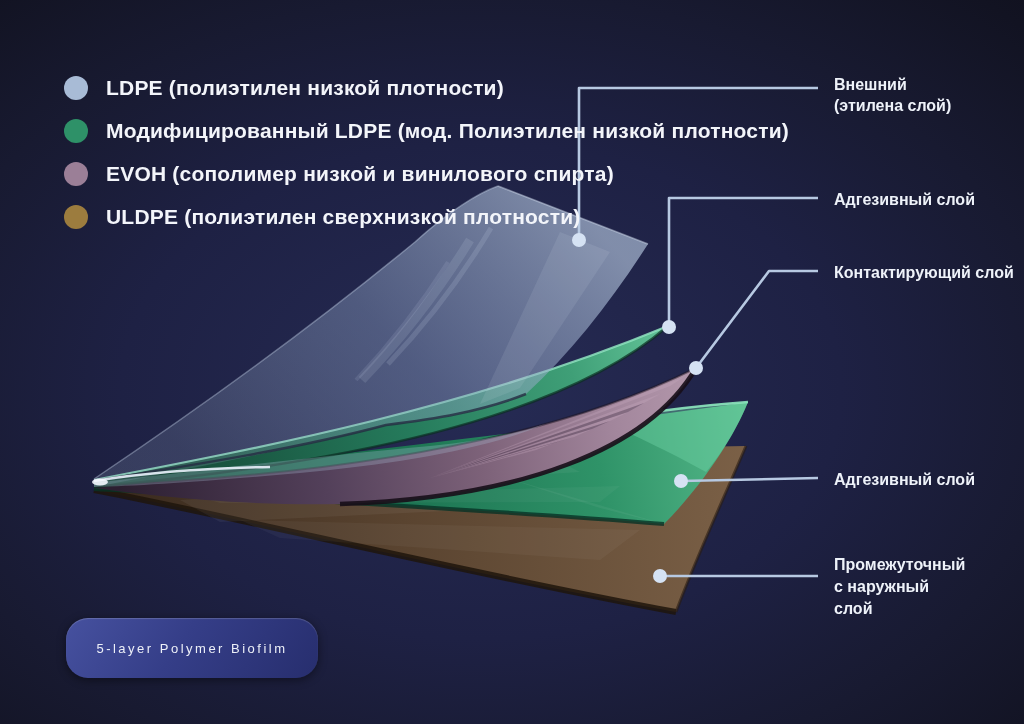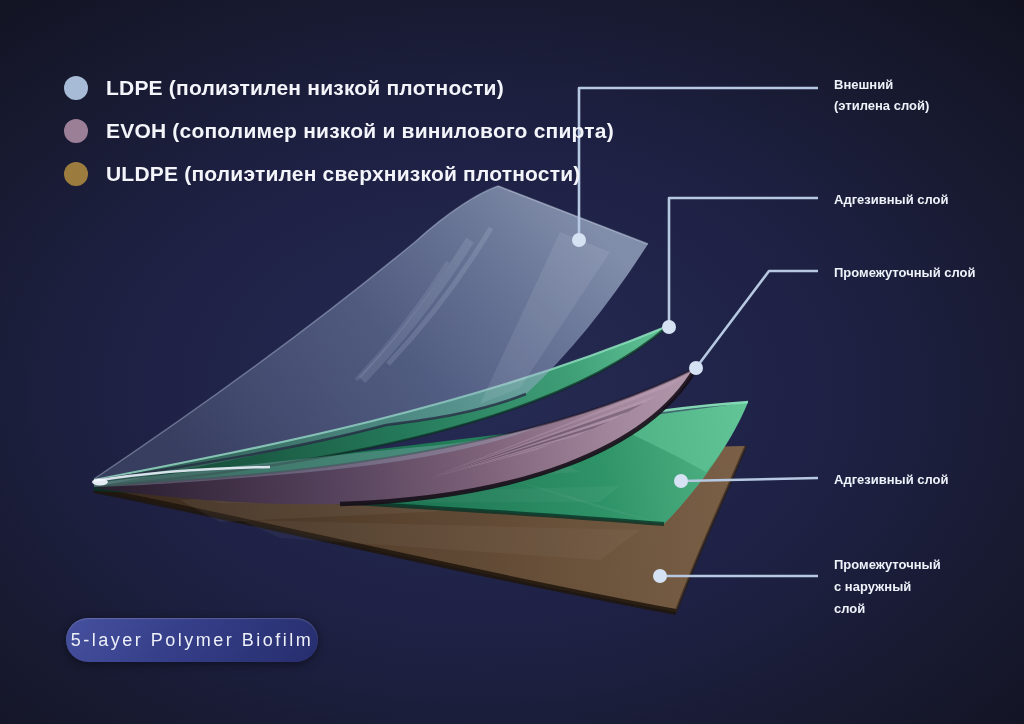--- a/index.html
+++ b/index.html
@@ -7,28 +7,28 @@
     position:relative;width:1024px;height:724px;overflow:hidden;
     font-family:"Liberation Sans", sans-serif;
     background:
       radial-gradient(ellipse 900px 620px at 47% 54%, #262b54 0%, #1e2144 40%, #181a31 64%, #121322 84%, #0e0e18 100%);
   }
   .art{position:absolute;left:0;top:0;}
   .legend{position:absolute;left:64px;top:76px;}
   .legend-row{display:flex;align-items:flex-start;gap:18px;height:26px;margin-bottom:17px;}
   .legend-dot{width:24px;height:24px;border-radius:50%;flex:0 0 auto;}
   .legend-label{color:#f3f5fa;font-size:21px;font-weight:700;letter-spacing:.2px;white-space:nowrap;}
-  .co-label{position:absolute;left:834px;color:#eef2f9;font-size:13px;font-weight:600;line-height:21px;white-space:nowrap;}
+  .co-label{position:absolute;left:834px;color:#eef2f9;font-size:16px;font-weight:600;line-height:21px;white-space:nowrap;}
   .co-label.tall{line-height:22px;}
   .badge{
-    position:absolute;left:66px;top:618px;width:252px;height:44px;border-radius:22px;
+    position:absolute;left:66px;top:618px;width:252px;height:60px;border-radius:22px;
     display:flex;align-items:center;justify-content:center;
     background:linear-gradient(125deg,#46519f 0%,#353e88 45%,#272e6e 100%);
     box-shadow:0 2px 10px rgba(0,0,0,.45), inset 0 1px 1px rgba(255,255,255,.18);
-    color:#edf0f8;font-size:18px;font-weight:500;letter-spacing:2.5px;white-space:nowrap;
+    color:#edf0f8;font-size:13px;font-weight:500;letter-spacing:2.5px;white-space:nowrap;
   }
 </style>
 </head>
 <body>
 
 <div class="stage">
 
   <svg class="art" width="1024" height="724" viewBox="0 0 1024 724">
     <defs>
       <linearGradient id="gBrown" x1="100" y1="500" x2="770" y2="470" gradientUnits="userSpaceOnUse">
@@ -133,38 +133,42 @@
       <circle cx="660" cy="576" r="7"></circle>
     </g>
   </svg>
 
   <div class="legend">
     <div class="legend-row">
       <span class="legend-dot" style="background: rgb(168, 187, 214);"></span>
       <span class="legend-label">LDPE (полиэтилен низкой плотности)</span>
     </div>
     <div class="legend-row">
+      <span class="legend-dot" style="background: rgb(46, 145, 104);"></span>
+      <span class="legend-label">Модифицированный LDPE (мод. Полиэтилен низкой плотности)</span>
+    </div>
+    <div class="legend-row">
       <span class="legend-dot" style="background: rgb(155, 127, 151);"></span>
       <span class="legend-label">EVOH (сополимер низкой и винилового спирта)</span>
     </div>
     <div class="legend-row">
       <span class="legend-dot" style="background: rgb(156, 124, 62);"></span>
       <span class="legend-label">ULDPE (полиэтилен сверхнизкой плотности)</span>
     </div>
   </div>
 
   <div class="co-label" style="top:74px">
     <div>Внешний</div>
     <div>(этилена слой)</div>
   </div>
   <div class="co-label" style="top:189px">
     <div>Адгезивный слой</div>
   </div>
   <div class="co-label" style="top:262px">
-    <div>Промежуточный слой</div>
+    <div>Контактирующий слой</div>
   </div>
   <div class="co-label" style="top:469px">
     <div>Адгезивный слой</div>
   </div>
   <div class="co-label tall" style="top:554px">
     <div>Промежуточный</div>
     <div>с наружный</div>
     <div>слой</div>
   </div>
 

